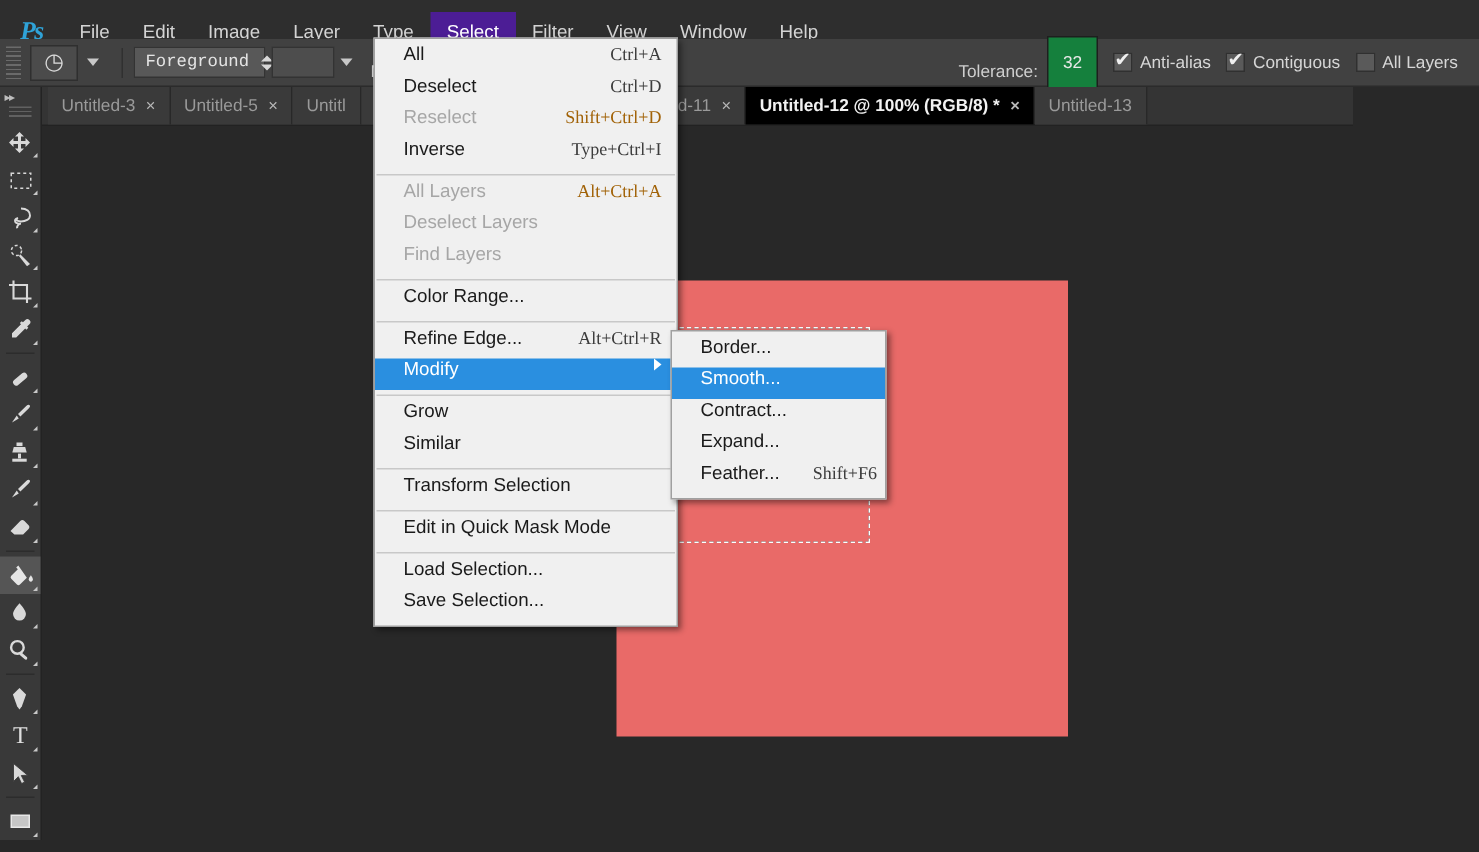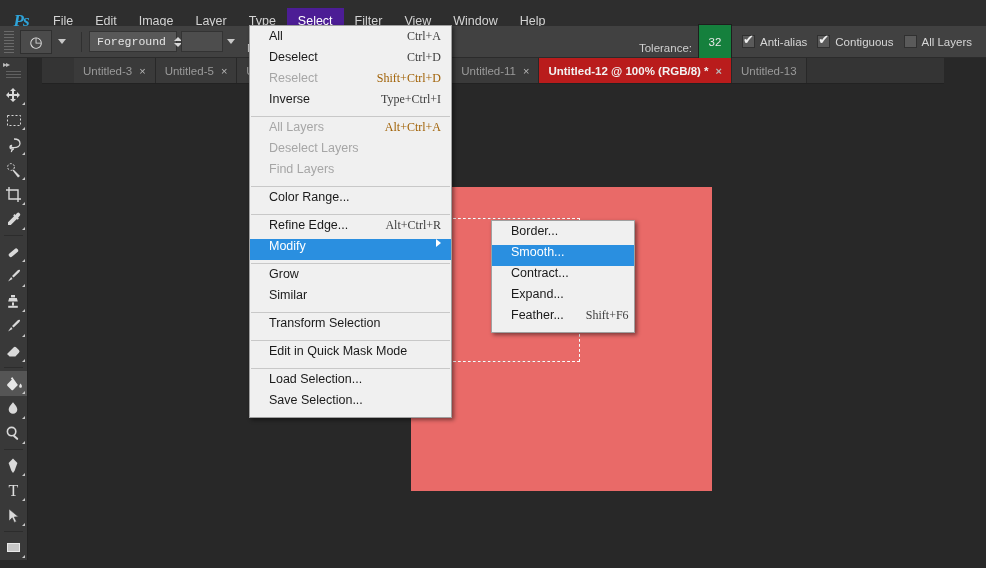--- a/index.html
+++ b/index.html
@@ -83,28 +83,27 @@
     content: "\2714"; position: absolute; left: 0px; top: -3px;
     font-size: 13px; color: #f0f0f0; line-height: 14px;
   }
   .chk-label { color: #d6d6d6; font-size: 11.5px; white-space: nowrap; }
 
   
   .tabbar {
     position: absolute; left: 0; top: 58px; width: 902px; height: 26px;
     background: #343434; display: flex; align-items: flex-end;
     border-bottom: 1px solid #222;
-    margin-left: 42px;
   }
   .tab {
     height: 25px; display: flex; align-items: center; gap: 7px;
     padding: 0 9px; background: #3a3a3a; color: #9a9a9a;
     font-size: 11.5px; border-right: 1px solid #282828; white-space: nowrap;
   }
-  .tab.selected { background: #b91c1c; color: #f2f2f2; font-weight: bold; }
+  .tab.selected { background: #000000; color: #f2f2f2; font-weight: bold; }
   .tab-close { font-size: 11px; color: #b8b8b8; }
 
   
   .toolbox {
     position: absolute; left: 0; top: 58px; width: 28px; height: 502px;
     background: #393939; border-right: 1px solid #232323; z-index: 6;
   }
   .tb-collapse {
     height: 13px; display: flex; align-items: center; justify-content: flex-start;
     padding-left: 3px; color: #bdbdbd; font-size: 8px; letter-spacing: -1px;
@@ -144,21 +143,21 @@
     right: -1px; bottom: -1px; border: 1px dashed #ffffff;
   }
 
   
   .menu-panel {
     position: absolute; background: #f0f0f0;
     border: 1px solid #a0a0a0; box-shadow: 2px 2px 4px rgba(0,0,0,.45);
     padding: 3px 0; z-index: 20; font-size: 12.5px; color: #1a1a1a;
   }
   #select-menu { left: 249px; top: 25px; width: 203px; }
-  #modify-submenu { left: 447px; top: 220px; width: 144px; margin-left: 44px; }
+  #modify-submenu { left: 447px; top: 220px; width: 144px; }
   .mrow {
     display: flex; align-items: flex-start; height: 21px;
     padding: 0 10px 0 19px; justify-content: space-between; white-space: nowrap;
   }
   .mrow.disabled { color: #a6a6a6; }
   .mrow.hl { background: #2a8fe0; color: #ffffff; }
   .mrow .acc { color: #3c3c3c; font-size: 12px; padding-left: 22px; font-family: Liberation Serif, serif; }
   .mrow.disabled .acc { color: #a16207; }
   .msep { height: 1px; background: #c8c8c8; margin: 3px 1px; }
   .subarrow {

